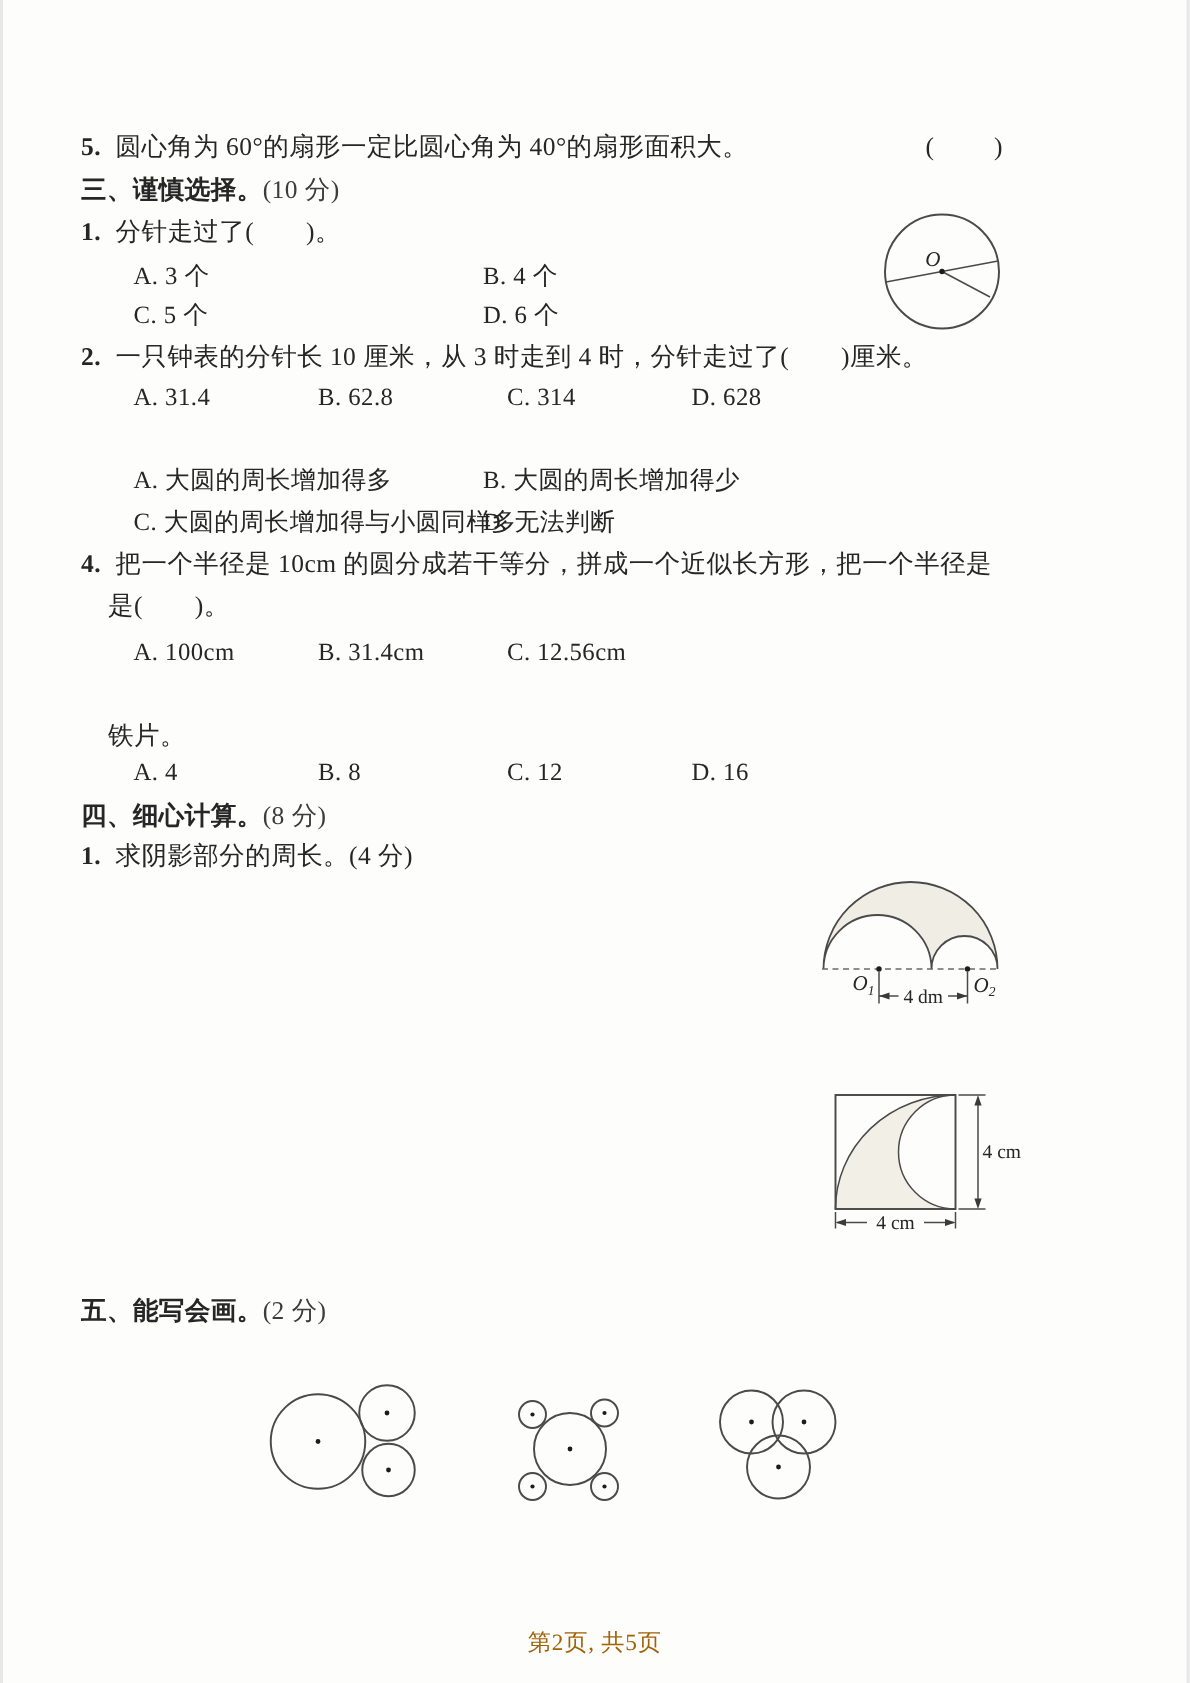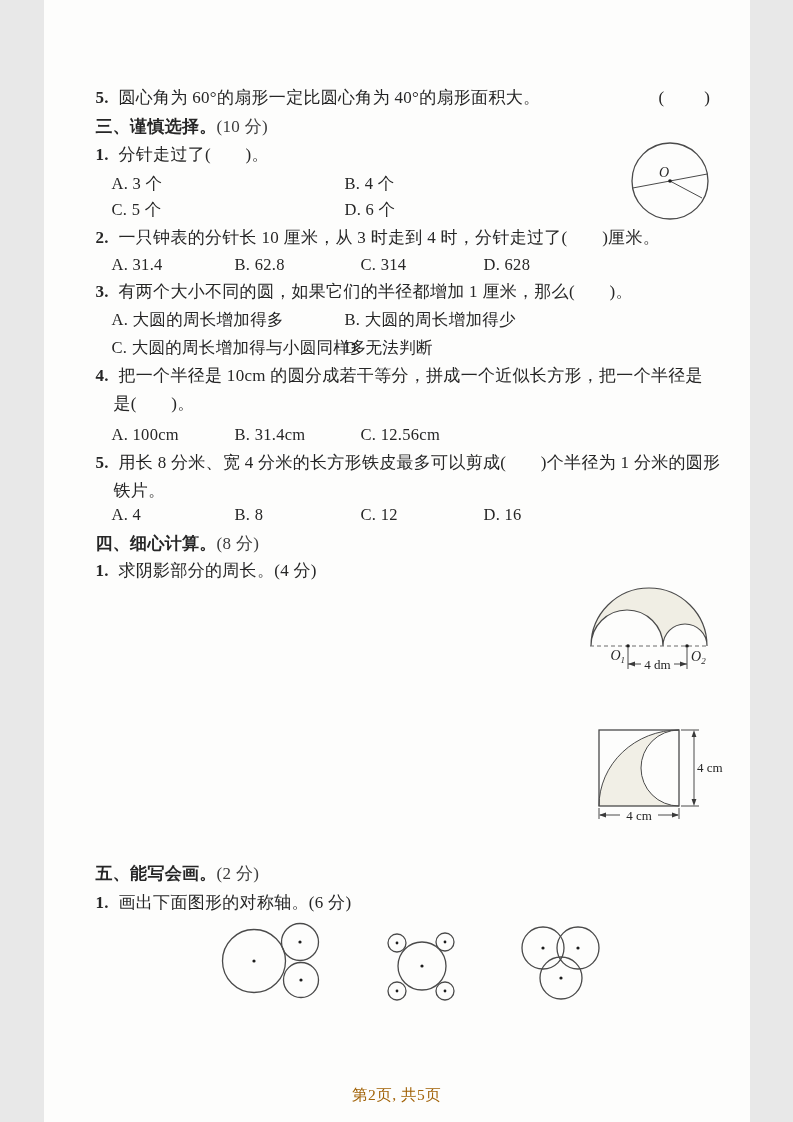--- a/index.html
+++ b/index.html
@@ -1,28 +1,28 @@
 <!DOCTYPE html>
 <html><head>
 <meta charset="utf-8">
 <style>
   html,body{margin:0;padding:0;background:#e8e8e8;}
   .page{
-    position:relative;width:706px;height:1122px;margin:0 auto;
+    position:relative;width:789px;height:1122px;margin:0 auto;
     background:#fdfdfc;overflow:hidden;
     font-family:"Liberation Serif","DejaVu Serif",serif;
     color:#262626;
   }
   .row{position:absolute;left:52px;right:26px;font-size:17px;line-height:23px;
        letter-spacing:.3px;white-space:nowrap;}
   .qnum{font-weight:700;display:inline-block;min-width:23px;}
   .sec-title{font-weight:700;}
   .pts{font-weight:400;color:#3c3c3c;}
   .cont{padding-left:18px;}
-  .opt{position:absolute;top:0;font-size:16.5px;}
+  .opt{position:absolute;top:0;font-size:16.5px;margin-left:19px;}
   .c1{left:16px}.c2{left:139px}.c3{left:265px}.c4{left:388px}.cb{left:249px}
   .blank{position:absolute;left:563px;top:0;letter-spacing:2px;}
   .footer{position:absolute;left:0;right:0;top:1085px;text-align:center;
           font-size:15.5px;color:#a16207;letter-spacing:.5px;}
   svg{position:absolute;overflow:visible;}
   .fig-stroke{stroke:#4a4a4a;stroke-width:1.3;fill:none;}
   .fig-thin{stroke:#4a4a4a;stroke-width:1;fill:none;}
   .fig-dash{stroke:#6a6a6a;stroke-width:1;fill:none;stroke-dasharray:4 3;}
   .fig-fill{fill:#f0eee4;stroke:#4a4a4a;stroke-width:1.2;}
   .fig-fill-nostroke{fill:#f1efe6;stroke:none;}
@@ -69,23 +69,20 @@
   <div class="row" style="top:226px">
     <span class="qnum">2.</span><span>一只钟表的分针长 10 厘米，从 3 时走到 4 时，分针走过了(　　)厘米。</span>
   </div>
   <div class="row" style="top:253px">
     <span class="opt c1">A. 31.4</span>
     <span class="opt c2">B. 62.8</span>
     <span class="opt c3">C. 314</span>
     <span class="opt c4">D. 628</span>
   </div>
 
-  <div class="row" style="top:280px">
-    <span class="qnum">3.</span><span>有两个大小不同的圆，如果它们的半径都增加 1 厘米，那么(　　)。</span>
-  </div>
   <div class="row" style="top:308px">
     <span class="opt c1">A. 大圆的周长增加得多</span>
     <span class="opt cb">B. 大圆的周长增加得少</span>
   </div>
   <div class="row" style="top:336px">
     <span class="opt c1">C. 大圆的周长增加得与小圆同样多</span>
     <span class="opt cb">D. 无法判断</span>
   </div>
 
   <div class="row" style="top:364px">
@@ -93,23 +90,20 @@
   </div>
   <div class="row cont" style="top:392px">
     <span>是(　　)。</span>
   </div>
   <div class="row" style="top:423px">
     <span class="opt c1">A. 100cm</span>
     <span class="opt c2">B. 31.4cm</span>
     <span class="opt c3">C. 12.56cm</span>
   </div>
 
-  <div class="row" style="top:451px">
-    <span class="qnum">5.</span><span>用长 8 分米、宽 4 分米的长方形铁皮最多可以剪成(　　)个半径为 1 分米的圆形</span>
-  </div>
   <div class="row cont" style="top:479px">
     <span>铁片。</span>
   </div>
   <div class="row" style="top:503px">
     <span class="opt c1">A. 4</span>
     <span class="opt c2">B. 8</span>
     <span class="opt c3">C. 12</span>
     <span class="opt c4">D. 16</span>
   </div>
 
@@ -153,23 +147,20 @@
     <line class="fig-thin" x1="556" y1="815" x2="576" y2="815"></line>
     <line class="fig-thin" x1="614" y1="815" x2="634" y2="815"></line>
     <polygon class="arrow" points="555,815 562,812.6 562,817.4"></polygon>
     <polygon class="arrow" points="635,815 628,812.6 628,817.4"></polygon>
     <text class="figtext" x="595" y="819.5" text-anchor="middle">4 cm</text>
   </svg>
 
   <div class="row" style="top:862px">
     <span class="sec-title">五、能写会画。</span><span class="pts">(2 分)</span>
   </div>
-  <div class="row" style="top:891px">
-    <span class="qnum">1.</span><span>画出下面图形的对称轴。(6 分)</span>
-  </div>
 
   <svg style="left:170px;top:916px" width="395" height="92" viewBox="170 916 395 92">
 
     <g>
       <circle class="fig-stroke" cx="210" cy="961" r="31.5"></circle>
       <circle class="fig-stroke" cx="256" cy="942" r="18.5"></circle>
       <circle class="fig-stroke" cx="257" cy="980" r="17.5"></circle>
       <circle class="dot" cx="210" cy="961" r="1.6"></circle>
       <circle class="dot" cx="256" cy="942" r="1.6"></circle>
       <circle class="dot" cx="257" cy="980" r="1.6"></circle>

